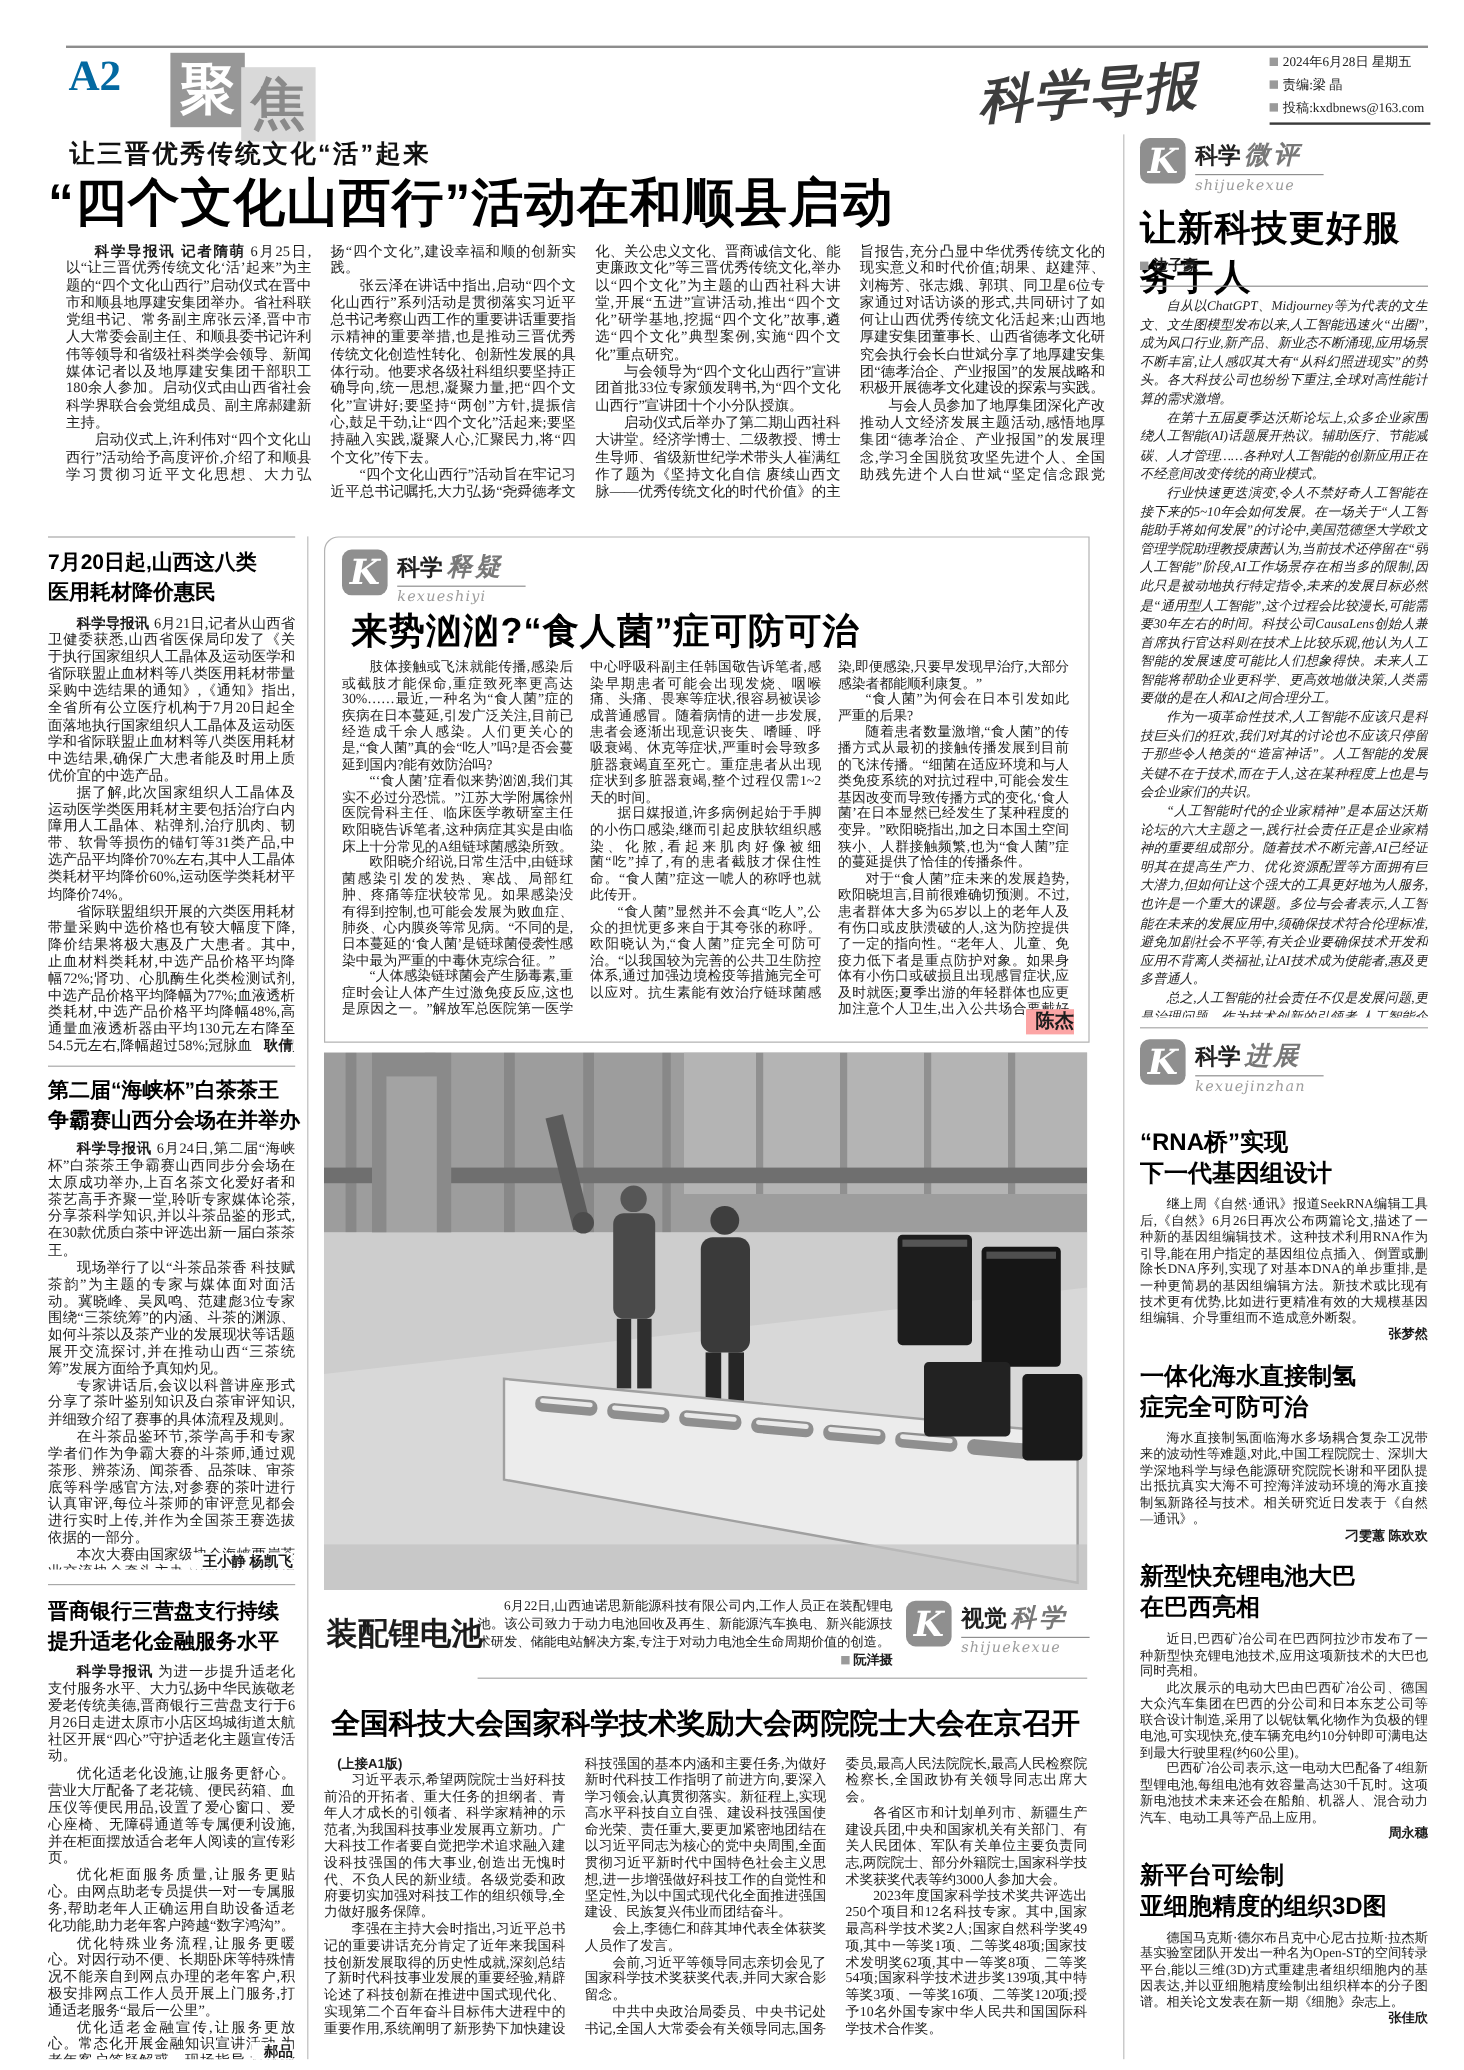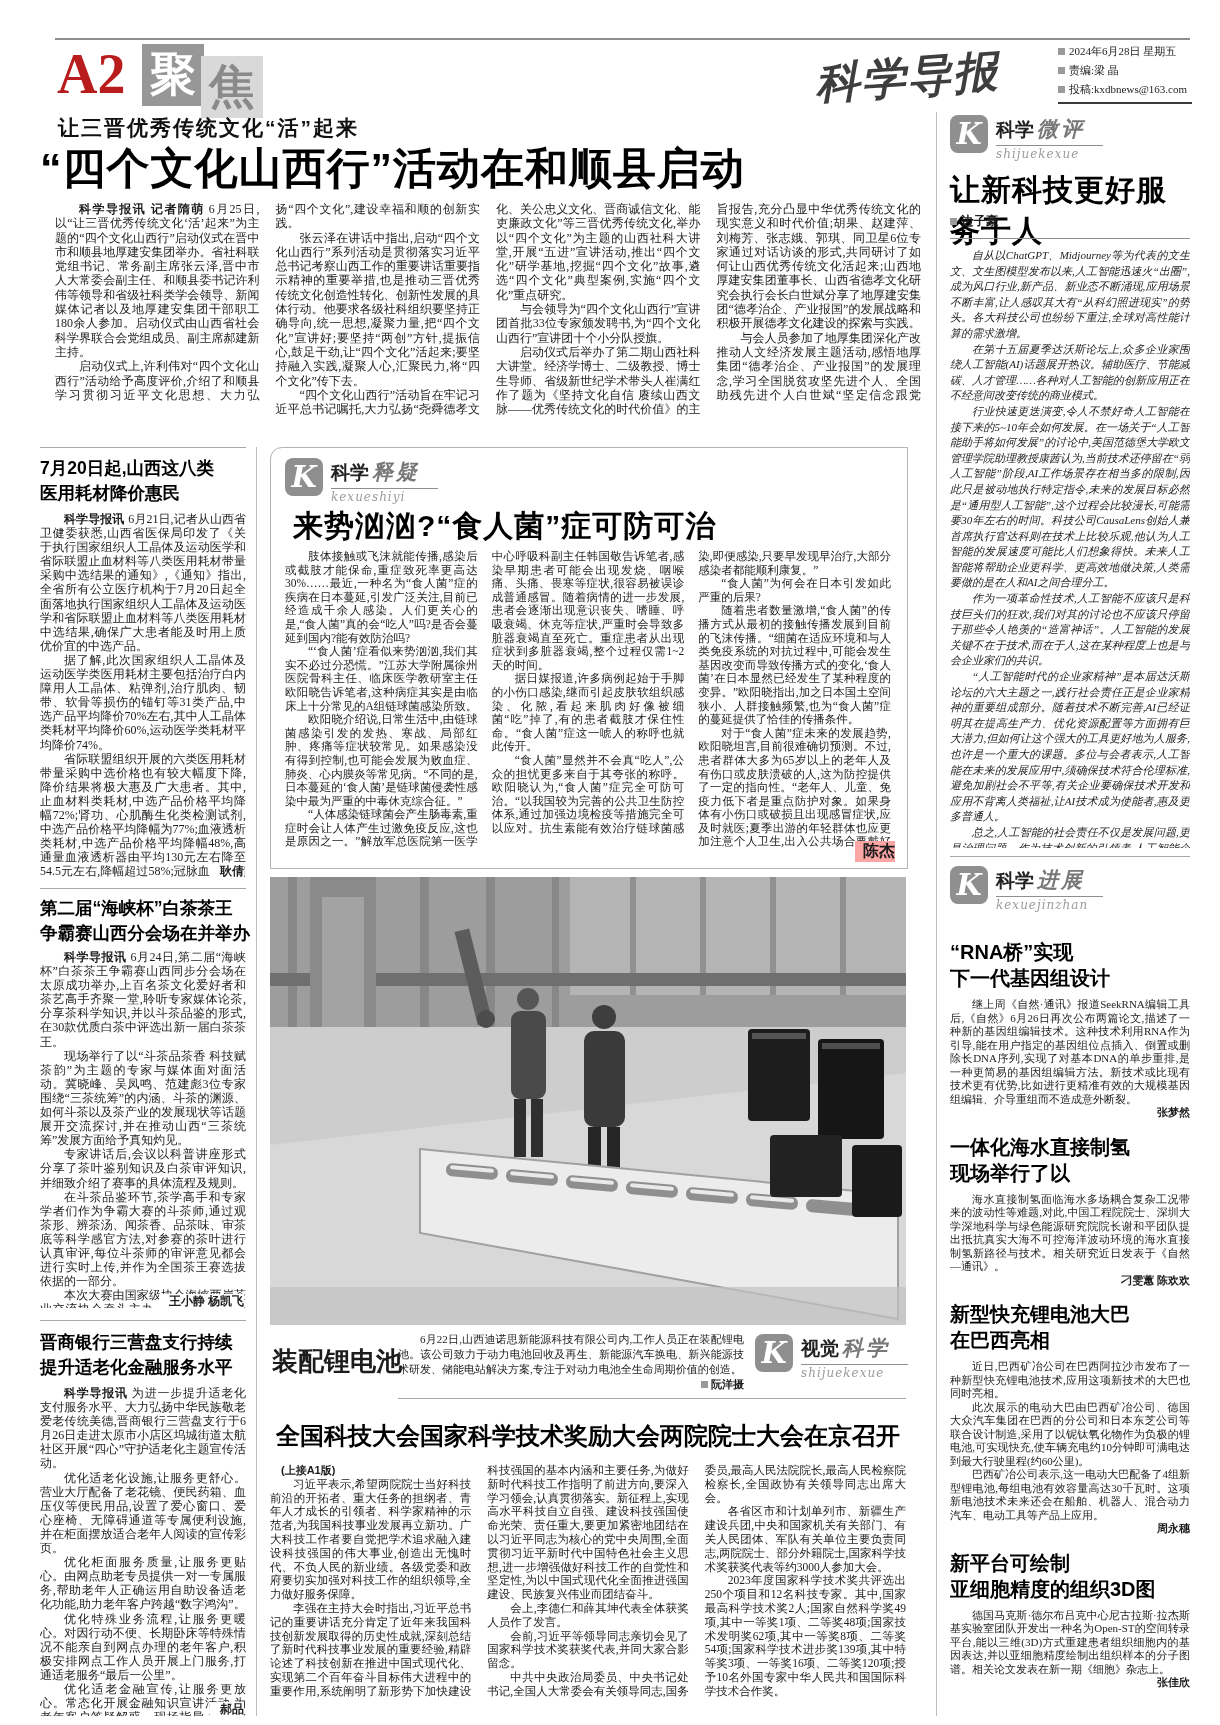--- a/index.html
+++ b/index.html
@@ -5,21 +5,21 @@
   html,body{margin:0;padding:0;background:#e8e8e8;}
   .page{position:relative;width:1220px;height:1725px;background:#ffffff;margin:0 auto;
         font-family:"Liberation Serif",serif;color:#1c1c1c;overflow:hidden;}
   .abs{position:absolute;}
   p{margin:0;text-indent:2em;text-align:justify;}
   .rule{background:#a8a8a8;}
   .vline{background:#bdbdbd;}
 
   
   .toprule{left:55px;top:38px;width:1135px;height:2px;background:#8d8d8d;}
-  .pagenum{left:57px;top:42px;font-family:"Liberation Serif",serif;font-weight:bold;font-size:56px;color:#b91c1c;text-align:right;}
+  .pagenum{left:57px;top:42px;font-family:"Liberation Serif",serif;font-weight:bold;font-size:36px;color:#0369a1;text-align:right;}
   .focus-logo{left:142px;top:44px;display:flex;}
   .focus-a{width:62px;height:62px;background:#979797;color:#fff;font-size:46px;font-weight:bold;
            display:flex;align-items:center;justify-content:center;font-family:"DejaVu Serif",serif;}
   .focus-b{width:62px;height:62px;background:#d9d9d9;color:#8a8a8a;font-size:46px;font-weight:bold;
            display:flex;align-items:center;justify-content:center;font-family:"DejaVu Serif",serif;
            margin-left:-3px;margin-top:12px;}
   .masthead{left:815px;top:46px;width:250px;font-family:"DejaVu Serif",serif;font-style:italic;
             font-weight:bold;font-size:44px;color:#3e3e3e;transform:rotate(-4deg);letter-spacing:2px;}
   .pubinfo{left:1058px;top:44px;width:134px;font-size:11px;color:#222;border-bottom:2px solid #3a3a3a;padding-bottom:5px;}
   .pubinfo .row{display:flex;align-items:center;margin-bottom:4px;white-space:nowrap;}
@@ -342,21 +342,21 @@
         <div>
             <p>继上周《自然·通讯》报道SeekRNA编辑工具后,《自然》6月26日再次公布两篇论文,描述了一种新的基因组编辑技术。这种技术利用RNA作为引导,能在用户指定的基因组位点插入、倒置或删除长DNA序列,实现了对基本DNA的单步重排,是一种更简易的基因组编辑方法。新技术或比现有技术更有优势,比如进行更精准有效的大规模基因组编辑、介导重组而不造成意外断裂。</p>
           </div>
         <p class="jz-byl">张梦然</p>
       </div>
     </div>
 
     <div>
       <div class="jz-title">
         <div>一体化海水直接制氢</div>
-        <div>现场举行了以</div>
+        <div>症完全可防可治</div>
       </div>
       <div class="jz-body">
         <div>
             <p>海水直接制氢面临海水多场耦合复杂工况带来的波动性等难题,对此,中国工程院院士、深圳大学深地科学与绿色能源研究院院长谢和平团队提出抵抗真实大海不可控海洋波动环境的海水直接制氢新路径与技术。相关研究近日发表于《自然—通讯》。</p>
           </div>
         <p class="jz-byl">刁雯蕙 陈欢欢</p>
       </div>
     </div>
 
     <div>

